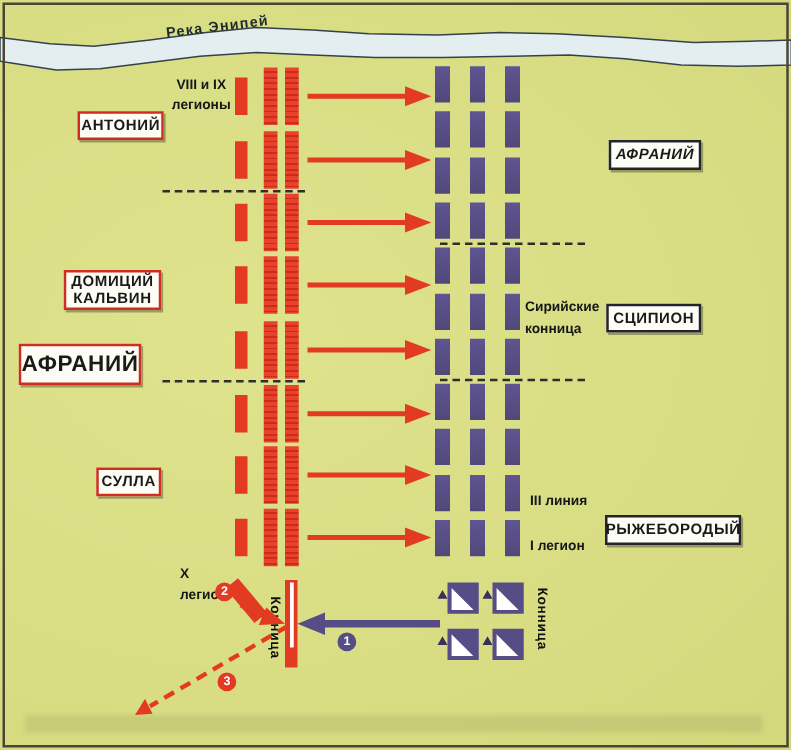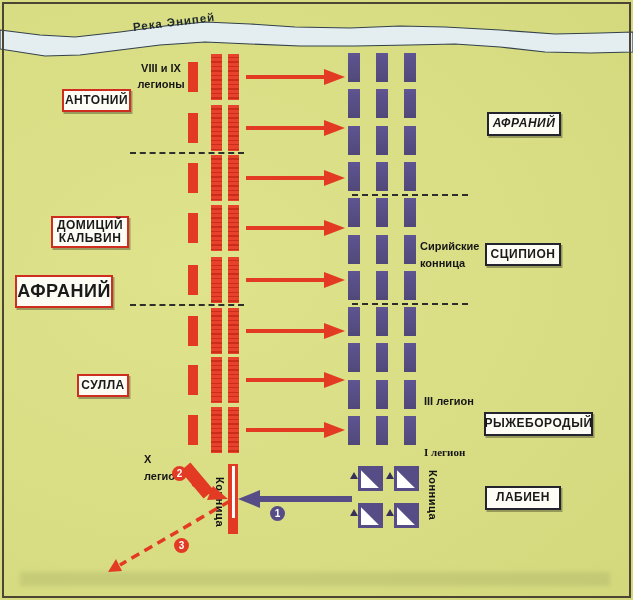--- a/index.html
+++ b/index.html
@@ -43,21 +43,21 @@
   .box-scipio{left:485px;top:243px;width:76px;height:23px;font-size:12px;}
   .box-pompey{left:513px;top:275px;width:107px;height:35px;font-size:18px;border-width:2.5px;}
   .box-ahenobarbus{left:484px;top:412px;width:109px;height:24px;font-size:12px;}
   .box-labienus{left:485px;top:486px;width:76px;height:24px;font-size:12px;}
   
   .unit-label{position:absolute;font-size:11px;font-weight:bold;color:#161616;white-space:pre-line;line-height:1.5;}
   .lbl-8-9{left:128px;top:61px;width:66px;text-align:center;line-height:1.45;}
   .lbl-cilician{left:421px;top:92px;}
   .lbl-syrian{left:420px;top:238px;}
   .lbl-legion3{left:424px;top:393px;}
-  .lbl-legion1{left:424px;top:444px;font-family:Liberation Serif, serif;}
+  .lbl-legion1{left:424px;top:429px;}
   .lbl-legion10{left:144px;top:427px;width:42px;text-align:left;margin-top:24px;}
   .vtext{position:absolute;font-size:11px;font-weight:bold;color:#111;transform:rotate(90deg);
     transform-origin:center;white-space:nowrap;width:54px;text-align:center;letter-spacing:.5px;}
   .vtext-caesar-cav{left:193px;top:496px;}
   .vtext-pompey-cav{left:406px;top:489px;}
   
   .caesar-cav-bar{position:absolute;left:228px;top:464px;width:10px;height:70px;background:var(--red);z-index:5;}
   .caesar-cav-stripe{position:absolute;left:231.5px;top:466px;width:3px;height:52px;background:#fff;z-index:6;}
   .fourth-line{position:absolute;left:179px;top:474px;width:36px;height:13px;background:var(--red);
     transform:rotate(50deg);transform-origin:center;}
@@ -175,27 +175,26 @@
 
   <div class="cmd-box red-border box-antony">АНТОНИЙ</div>
   <div class="cmd-box red-border box-domitius">ДОМИЦИЙ
 КАЛЬВИН</div>
   <div class="cmd-box red-border box-caesar">АФРАНИЙ</div>
   <div class="cmd-box red-border box-sulla">СУЛЛА</div>
 
   <div class="cmd-box dark-border box-afranius">АФРАНИЙ</div>
   <div class="cmd-box dark-border box-scipio">СЦИПИОН</div>
   <div class="cmd-box dark-border box-ahenobarbus">РЫЖЕБОРОДЫЙ</div>
-  <div class="cmd-box dark-border box-labienus">ЛАБИЕН</div>
 
   <div class="unit-label lbl-8-9">VIII и IX
 легионы</div>
   <div class="unit-label lbl-syrian">Сирийские
 конница</div>
-  <div class="unit-label lbl-legion3">III легион</div>
+  <div class="unit-label lbl-legion3">III линия</div>
   <div class="unit-label lbl-legion1">I легион</div>
   <div class="unit-label lbl-legion10">X легион</div>
 
   <div class="fourth-line"></div>
   <div class="caesar-cav-bar"></div>
   <div class="caesar-cav-stripe"></div>
   <div class="vtext vtext-caesar-cav">Конница</div>
 
   <div class="pompey-arrow-shaft"></div>
   <div class="pompey-arrow-head"></div>

